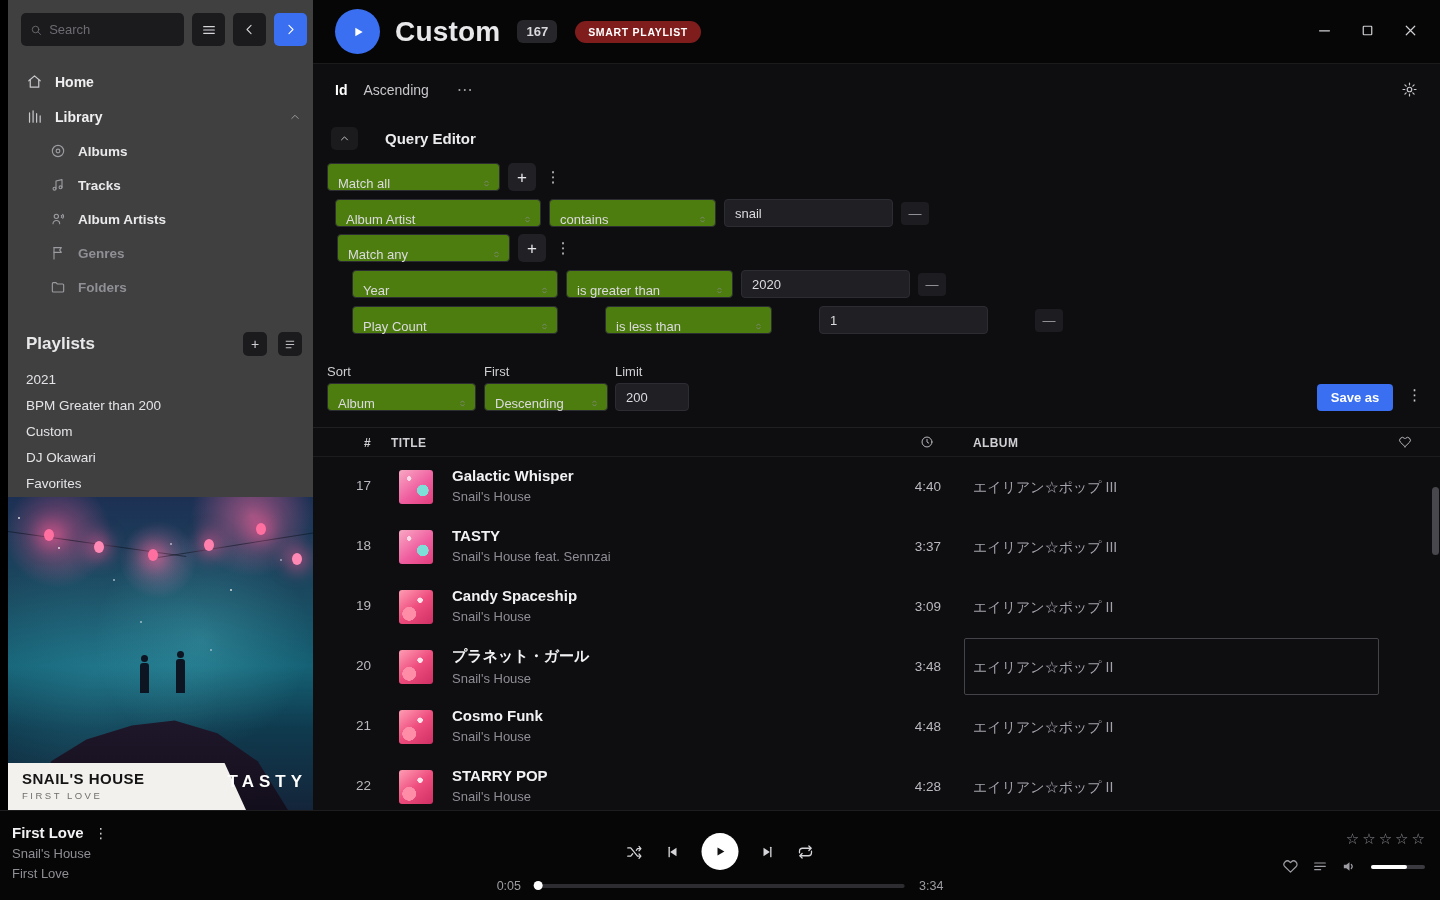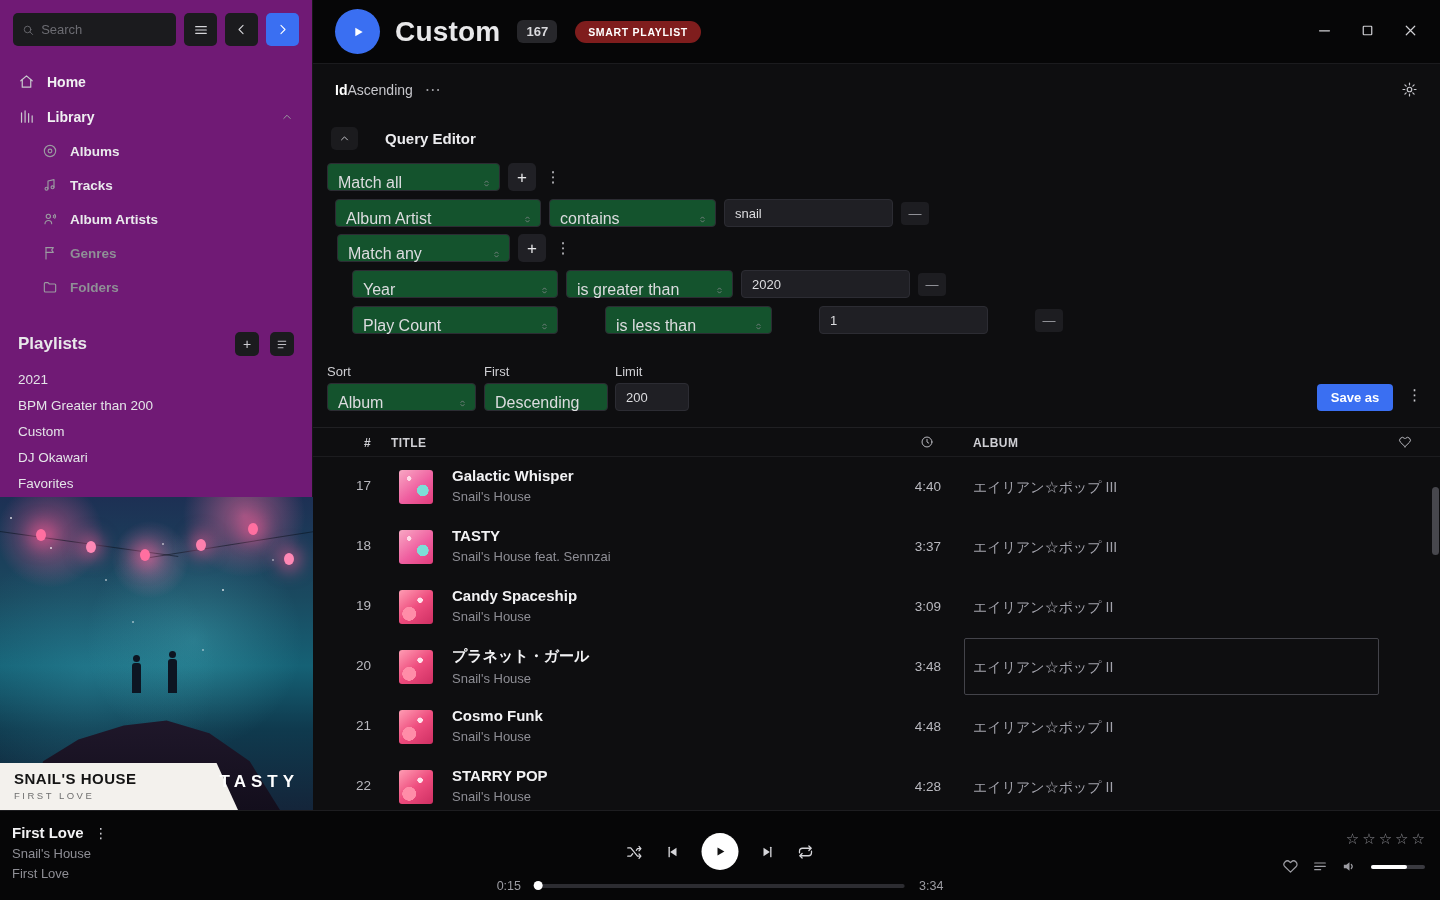--- a/index.html
+++ b/index.html
@@ -2,21 +2,21 @@
 <html><head>
 <meta charset="utf-8">
 <style>
   * { margin:0; padding:0; box-sizing:border-box; }
   html,body { width:1440px; height:900px; overflow:hidden; background:#000; }
   body { font-family:"Liberation Sans", sans-serif; color:#e8e8ea; position:relative; }
   svg { display:block; }
   .ic { stroke:currentColor; fill:none; stroke-width:1.7; stroke-linecap:round; stroke-linejoin:round; }
 
   
-  .sidebar { position:absolute; left:0; top:0; width:313px; height:810px; background:#701a75; border-right:1px solid #161618; }
+  .sidebar { position:absolute; left:8px; top:0; width:313px; height:810px; background:#404040; border-right:1px solid #161618; }
   .sb-top { display:flex; gap:8px; padding:13px 13px 12px; align-items:center; }
   .search { width:163px; height:33px; background:#1b1b1e; border-radius:5px; display:flex; align-items:center; padding:0 9px; gap:7px; color:#6f6f75; }
   .search input { background:transparent; border:0; outline:0; color:#ddd; font-size:13px; width:100%; font-family:inherit; }
   .search input::placeholder { color:#6c6c72; }
   .sqbtn { width:33px; height:33px; background:#1b1b1e; border:0; border-radius:5px; color:#d6d6da; display:flex; align-items:center; justify-content:center; cursor:pointer; }
   .sqbtn.accent { background:#3a6ff2; color:#fff; }
   .nav-item { display:flex; align-items:center; gap:12px; padding:9px 18px; font-size:14px; font-weight:700; color:#f0f0f2; cursor:pointer; }
   .nav-item .nico { color:#c9c9ce; }
   .nav-item .chev { margin-left:auto; color:#9a9aa0; }
   .sub-item { display:flex; align-items:center; gap:12px; padding:9px 18px 9px 42px; font-size:13.5px; font-weight:700; color:#e9e9ec; cursor:pointer; }
@@ -54,32 +54,32 @@
   
   .main { position:absolute; left:313px; top:0; width:1127px; height:810px; background:#0e0e10; }
   .main-header { position:absolute; top:0; left:0; right:0; height:64px; background:#060607; border-bottom:1px solid #1b1b1e; display:flex; align-items:center; padding-left:22px; }
   .play-big { width:45px; height:45px; border-radius:50%; background:#3a6ff2; border:0; display:flex; align-items:center; justify-content:center; cursor:pointer; }
   .page-title { font-size:28px; font-weight:800; margin-left:15px; letter-spacing:.2px; }
   .count-badge { margin-left:17px; background:#27272b; border-radius:6px; padding:4px 9px; font-size:13px; font-weight:600; color:#d9d9dd; }
   .smart-pill { margin-left:18px; background:#7f1d1d; border-radius:11px; padding:5px 13px; font-size:10.5px; font-weight:800; letter-spacing:.7px; color:#fff; }
   .win-controls { position:absolute; right:21px; top:22px; display:flex; gap:26px; color:#d0d0d4; }
   .win-controls span { cursor:pointer; }
 
-  .sort-row { position:absolute; top:80px; left:22px; display:flex; align-items:center; gap:0; }
+  .sort-row { position:absolute; top:80px; left:22px; display:flex; align-items:center; gap:16px; }
   .sort-field { font-size:14px; font-weight:700; color:#fff; cursor:pointer; }
   .sort-dir { font-size:14px; color:#c6c6cb; cursor:pointer; }
   .more-h { font-size:16px; color:#9a9aa0; margin-left:12px; cursor:pointer; letter-spacing:1px; }
   .gear { position:absolute; top:81px; right:22px; color:#c6c6cb; cursor:pointer; }
 
   .qe-head { position:absolute; top:127px; left:18px; display:flex; align-items:center; gap:27px; }
   .collapse-btn { width:27px; height:23px; background:#1b1b1e; border:0; border-radius:5px; color:#cfcfd4; display:flex; align-items:center; justify-content:center; cursor:pointer; }
   .qe-title { font-size:15px; font-weight:700; color:#ececef; }
 
   .qrow { position:absolute; display:flex; align-items:center; gap:8px; }
-  .sel { height:28px; background:#14532d; border:1px solid #2c2c33; border-radius:4px; display:flex; align-items:center; justify-content:space-between; padding:12px 7px 0 10px; font-size:16px; color:#dcdcdf; cursor:pointer; }
+  .sel { height:28px; background:#4d7c0f; border:1px solid #2c2c33; border-radius:4px; display:flex; align-items:center; justify-content:space-between; padding:12px 7px 0 10px; font-size:13px; color:#dcdcdf; cursor:pointer; }
   .sel .ud { color:#8b8b92; }
   .w-match{width:173px} .w-field{width:206px} .w-op{width:167px}
   .tin { height:28px; width:169px; background:#1f1f24; border:1px solid #2c2c33; border-radius:4px; color:#dcdcdf; font-size:13px; padding:0 10px; font-family:inherit; outline:none; }
   .plus-btn { width:28px; height:28px; background:#202025; border:0; border-radius:5px; color:#e8e8ea; font-size:17px; line-height:1; display:flex; align-items:center; justify-content:center; cursor:pointer; }
   .vdots { width:18px; height:28px; background:transparent; border:0; color:#c6c6cb; font-size:15px; display:flex; align-items:center; justify-content:center; cursor:pointer; }
   .minus-btn { width:28px; height:23px; background:#1d1d21; border:0; border-radius:4px; color:#9fa0a6; font-size:13px; display:flex; align-items:center; justify-content:center; cursor:pointer; }
 
   .sl-labels { position:absolute; top:364px; left:14px; width:420px; height:16px; font-size:13px; color:#cfcfd3; }
   .sl-labels span { position:absolute; top:0; }
   .sl-controls { position:absolute; top:383px; left:14px; width:420px; height:28px; }
@@ -536,21 +536,21 @@
         <svg class="ic" width="18" height="18" viewBox="0 0 24 24">
           <path d="M4 13v-2a4 4 0 014-4h11"></path>
           <path d="M16.5 4l3 3-3 3"></path>
           <path d="M20 11v2a4 4 0 01-4 4H5"></path>
           <path d="M7.5 20l-3-3 3-3"></path>
         </svg>
       </button>
   </div>
 
   <div class="pb-progress">
-    <span class="ptime">0:15</span>
+    <span class="ptime">0:05</span>
     <div class="ptrack">
         <div class="pknob"></div>
       </div>
     <span class="ptime">3:34</span>
   </div>
 
   <div class="pb-stars">
     <span>☆</span>
     <span>☆</span>
     <span>☆</span>

